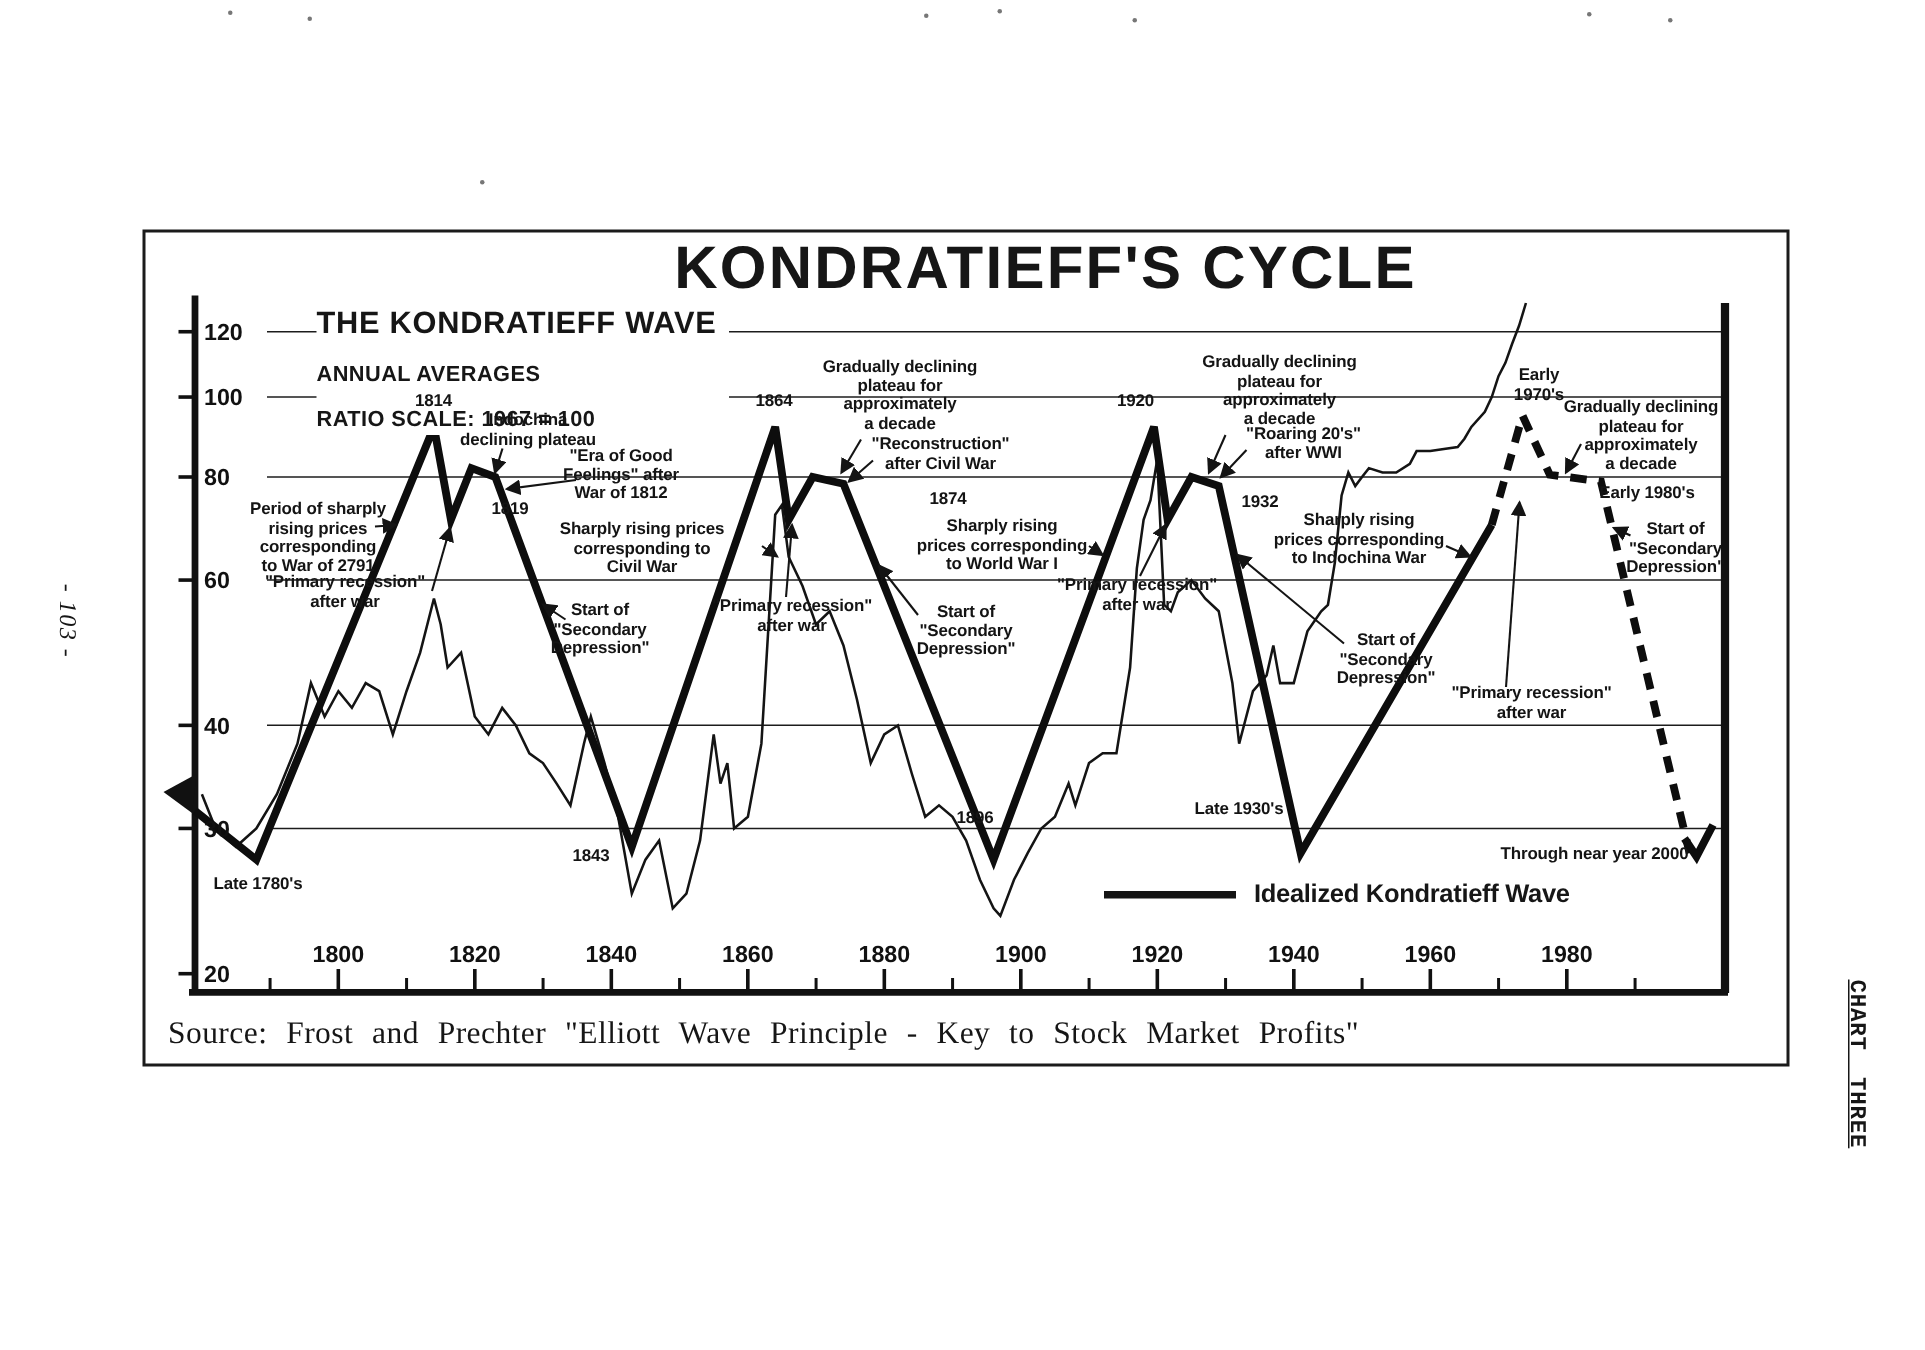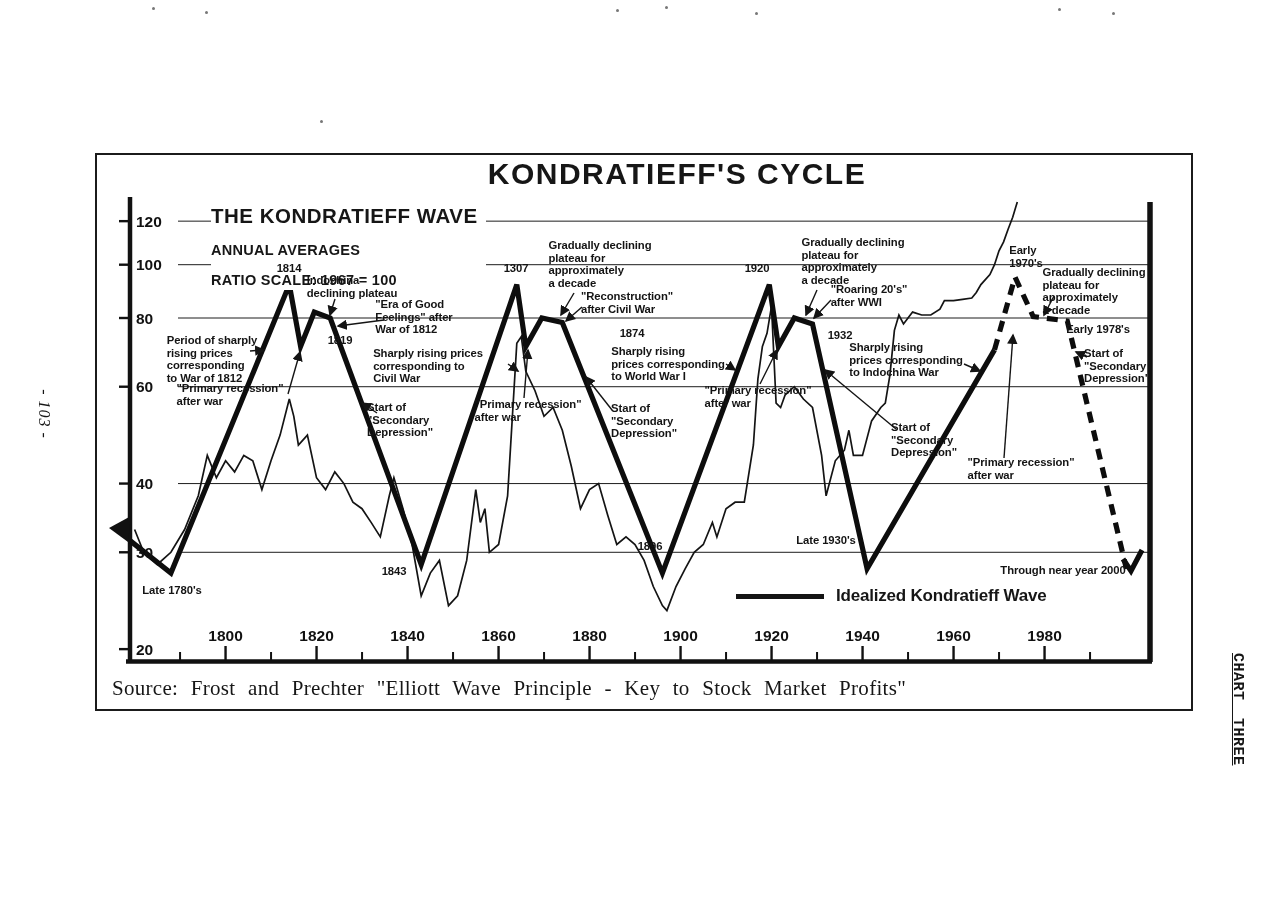--- a/index.html
+++ b/index.html
@@ -1,27 +1,27 @@
 <!DOCTYPE html>
 <html><head>
 <meta charset="utf-8">
 <style>
   html,body{margin:0;padding:0;background:#fff;}
   .page{position:relative;width:1283px;height:900px;background:#fff;overflow:hidden;
         font-family:"Liberation Sans",sans-serif;color:#161616;}
   .outer-box{position:absolute;left:95px;top:153px;width:1094px;height:554px;
              border:2px solid #1b1b1b;background:#fff;}
-  .chart-title{position:absolute;left:105px;top:157px;width:1096px;text-align:center;
-               padding-left:24px;font-size:30px;font-weight:bold;letter-spacing:1.5px;}
+  .chart-title{position:absolute;left:95px;top:157px;width:1096px;text-align:center;
+               padding-left:54px;font-size:40px;font-weight:bold;letter-spacing:1.5px;}
   .hdr{position:absolute;left:211px;top:204px;background:#fff;padding:0 8px 2px 0;z-index:4;}
   .hdr .h1{font-size:20.5px;font-weight:bold;letter-spacing:.5px;}
   .hdr .h2,.hdr .h3{font-size:14.5px;font-weight:bold;margin-top:14px;letter-spacing:.3px;}
   svg.plot{position:absolute;left:0;top:0;z-index:2;}
   .ann-layer{position:absolute;left:0;top:0;width:1283px;height:900px;z-index:5;pointer-events:none;}
-  .ann{position:absolute;transform:translate(-50%,-50%);white-space:pre-line;
+  .ann{position:absolute;transform:translate(-50%,-50%);white-space:pre-line;text-align:center;
        font-size:11.3px;font-weight:bold;line-height:1.12;letter-spacing:-.1px;color:#141414;}
   .legend{position:absolute;left:736px;top:585px;z-index:5;}
   .legend .row{display:flex;align-items:center;height:22px;}
   .legend .sample{width:88px;margin-right:12px;background:#141414;}
   .legend .sample.thin{height:2px;}
   .legend .sample.thick{height:5px;}
   .legend .lbl{font-size:17px;font-weight:bold;letter-spacing:-.2px;}
   .source-line{position:absolute;left:112px;top:676px;z-index:5;
                font-family:"Liberation Serif",serif;font-size:21px;word-spacing:7px;letter-spacing:.3px;}
   .margin-note{position:absolute;transform-origin:top left;transform:rotate(90deg);z-index:6;}
@@ -160,32 +160,32 @@
       <div class="ann" style="left: 289px; top: 268px;">1814</div>
       <div class="ann" style="left: 352px; top: 287px;">Indochina
 declining plateau</div>
       <div class="ann" style="left: 340px; top: 340px;">1819</div>
       <div class="ann" style="left: 414px; top: 317px;">"Era of Good
 Feelings" after
 War of 1812</div>
       <div class="ann" style="left: 212px; top: 359px;">Period of sharply
 rising prices
 corresponding
-to War of 1812</div>
+to War of 2791</div>
       <div class="ann" style="left: 230px; top: 395px;">"Primary recession"
 after war</div>
       <div class="ann" style="left: 400px; top: 420px;">Start of
 "Secondary
 Depression"</div>
       <div class="ann" style="left: 428px; top: 366px;">Sharply rising prices
 corresponding to
 Civil War</div>
       <div class="ann" style="left: 528px; top: 411px;">"Primary recession"
 after war</div>
-      <div class="ann" style="left: 516px; top: 268px;">1307</div>
+      <div class="ann" style="left: 516px; top: 268px;">1864</div>
       <div class="ann" style="left: 394px; top: 571px;">1843</div>
       <div class="ann" style="left: 600px; top: 264px;">Gradually declining
 plateau for
 approximately
 a decade</div>
       <div class="ann" style="left: 627px; top: 303px;">"Reconstruction"
 after Civil War</div>
       <div class="ann" style="left: 592px; top: 333px; margin-left: 40px;">1874</div>
       <div class="ann" style="left: 644px; top: 421px;">Start of
 "Secondary
@@ -210,21 +210,21 @@
 to Indochina War</div>
       <div class="ann" style="left: 924px; top: 440px;">Start of
 "Secondary
 Depression"</div>
       <div class="ann" style="left: 1026px; top: 257px;">Early
 1970's</div>
       <div class="ann" style="left: 1094px; top: 291px;">Gradually declining
 plateau for
 approximately
 a decade</div>
-      <div class="ann" style="left: 1098px; top: 329px;">Early 1978's</div>
+      <div class="ann" style="left: 1098px; top: 329px;">Early 1980's</div>
       <div class="ann" style="left: 1117px; top: 366px;">Start of
 "Secondary
 Depression"</div>
       <div class="ann" style="left: 1021px; top: 469px;">"Primary recession"
 after war</div>
       <div class="ann" style="left: 1063px; top: 570px;">Through near year 2000</div>
       <div class="ann" style="left: 172px; top: 590px;">Late 1780's</div>
     </div>
 
   <div class="legend">

